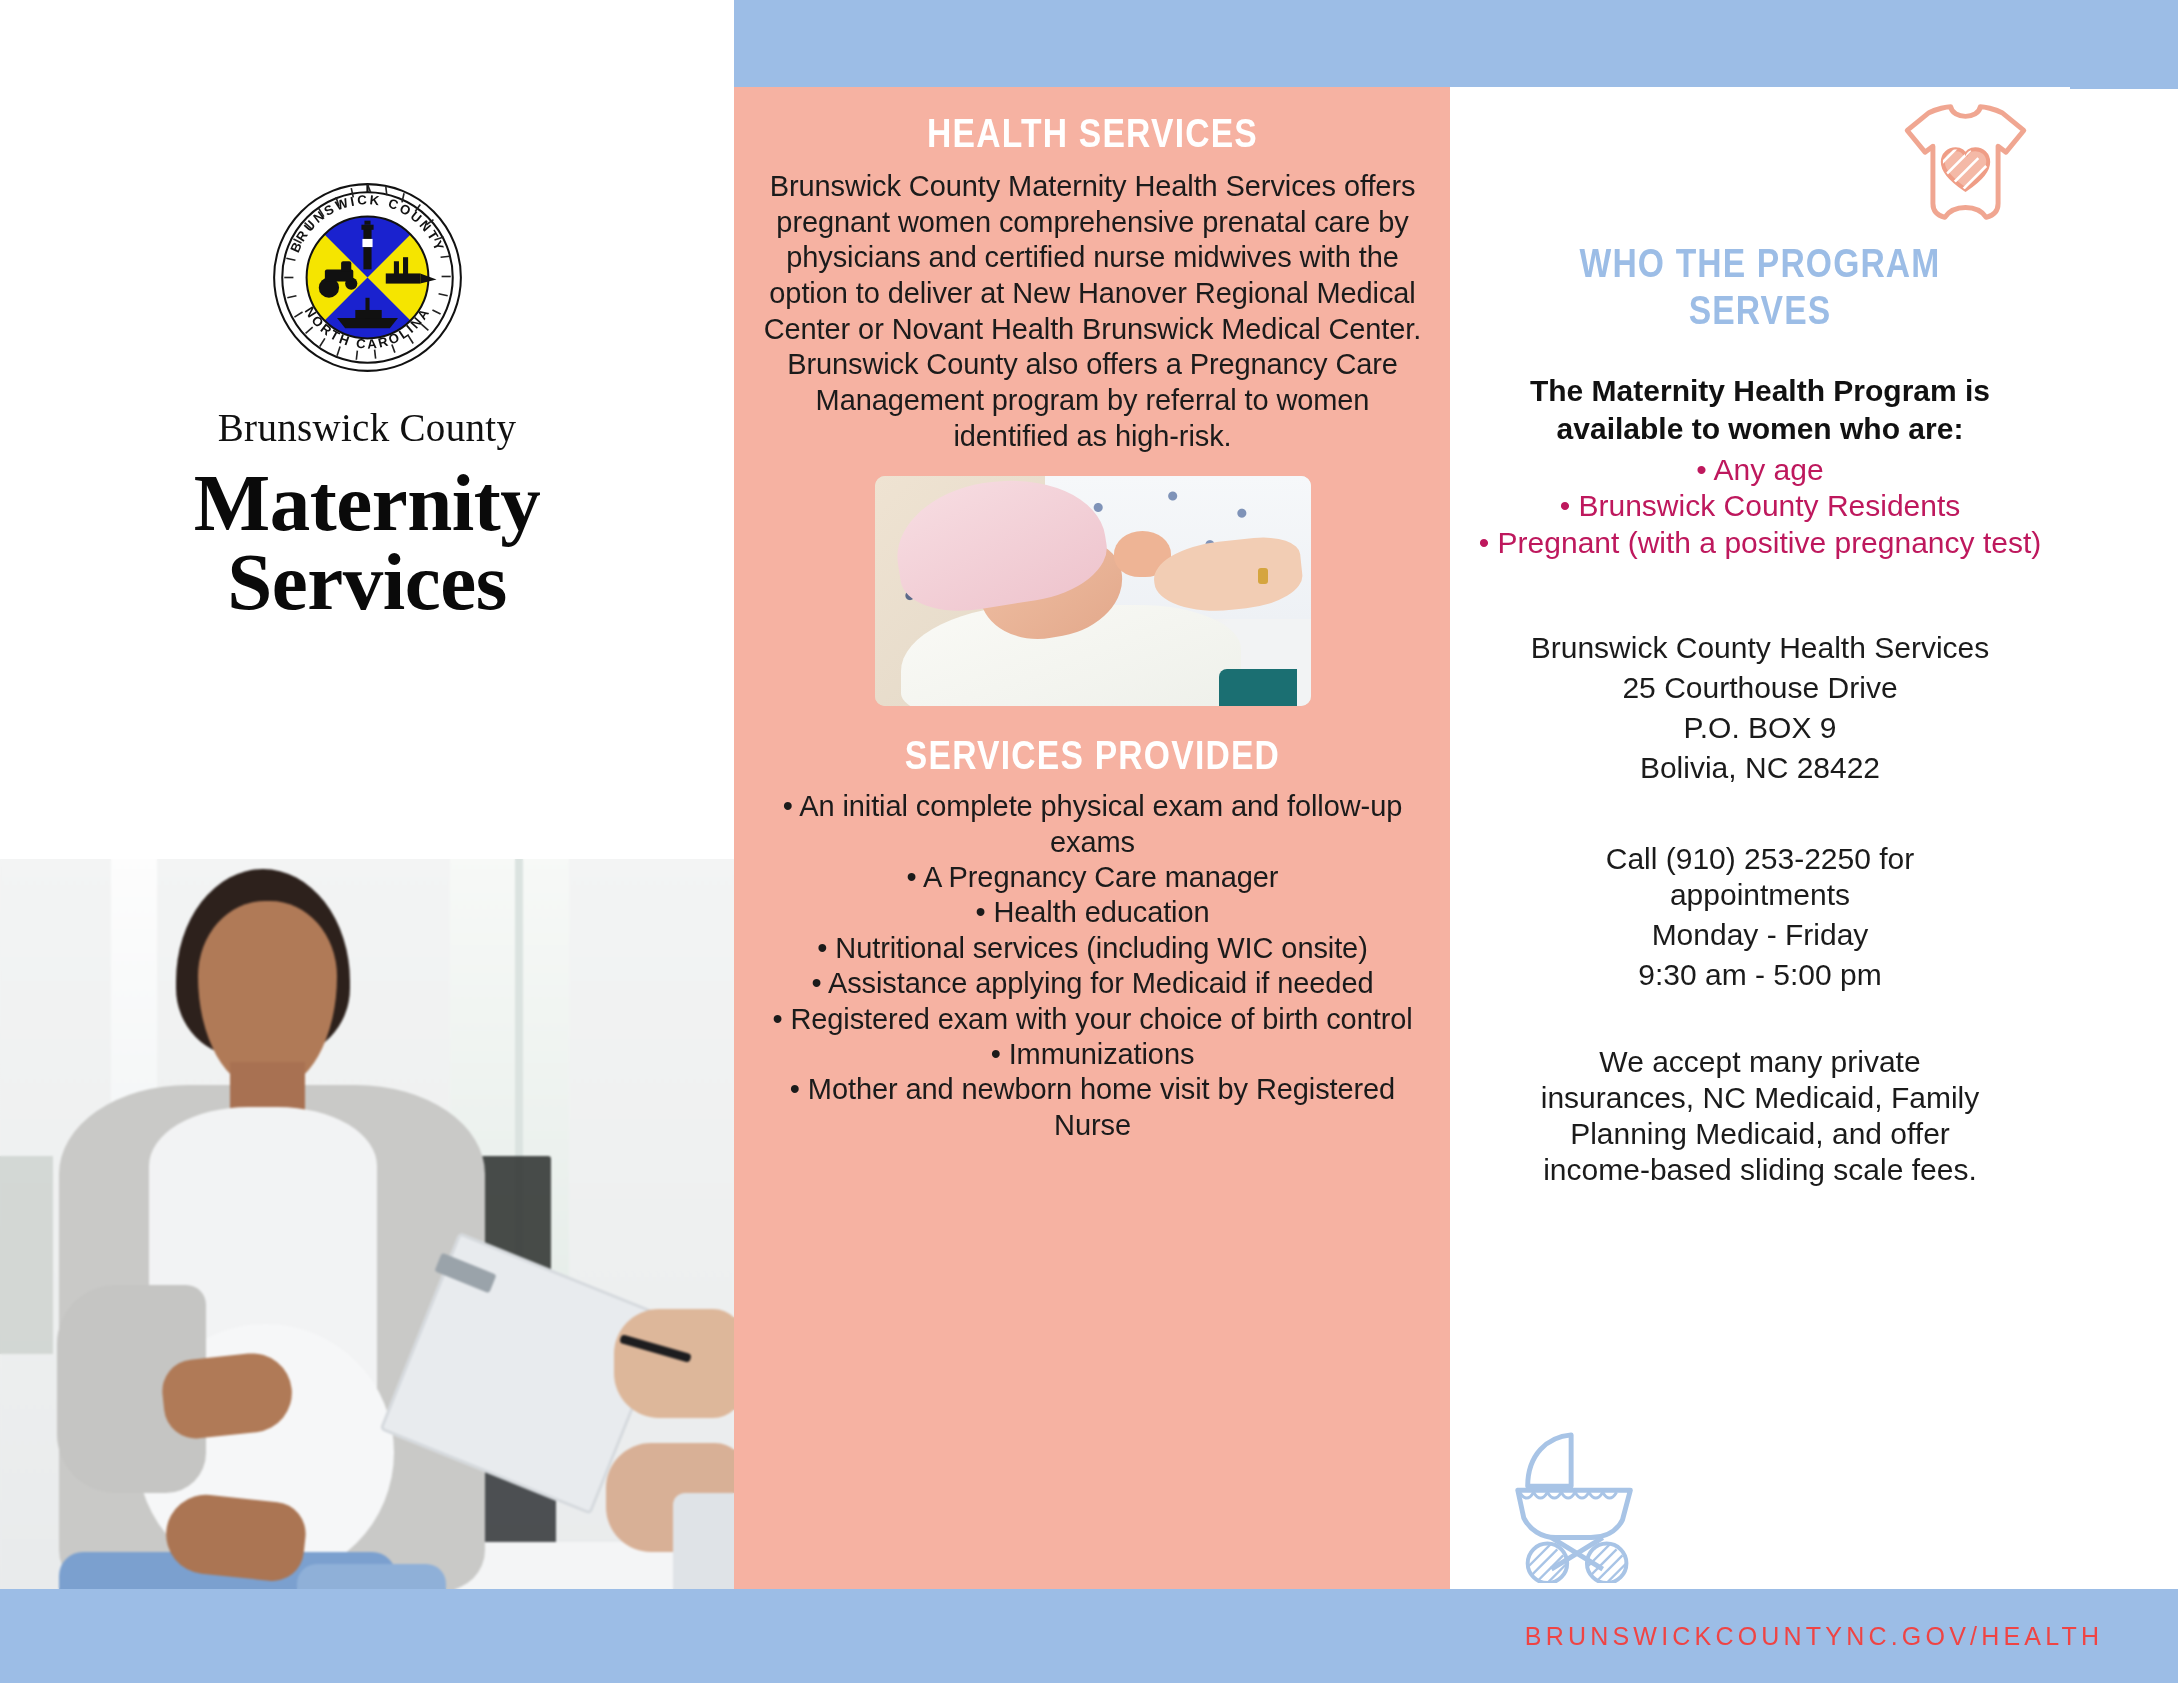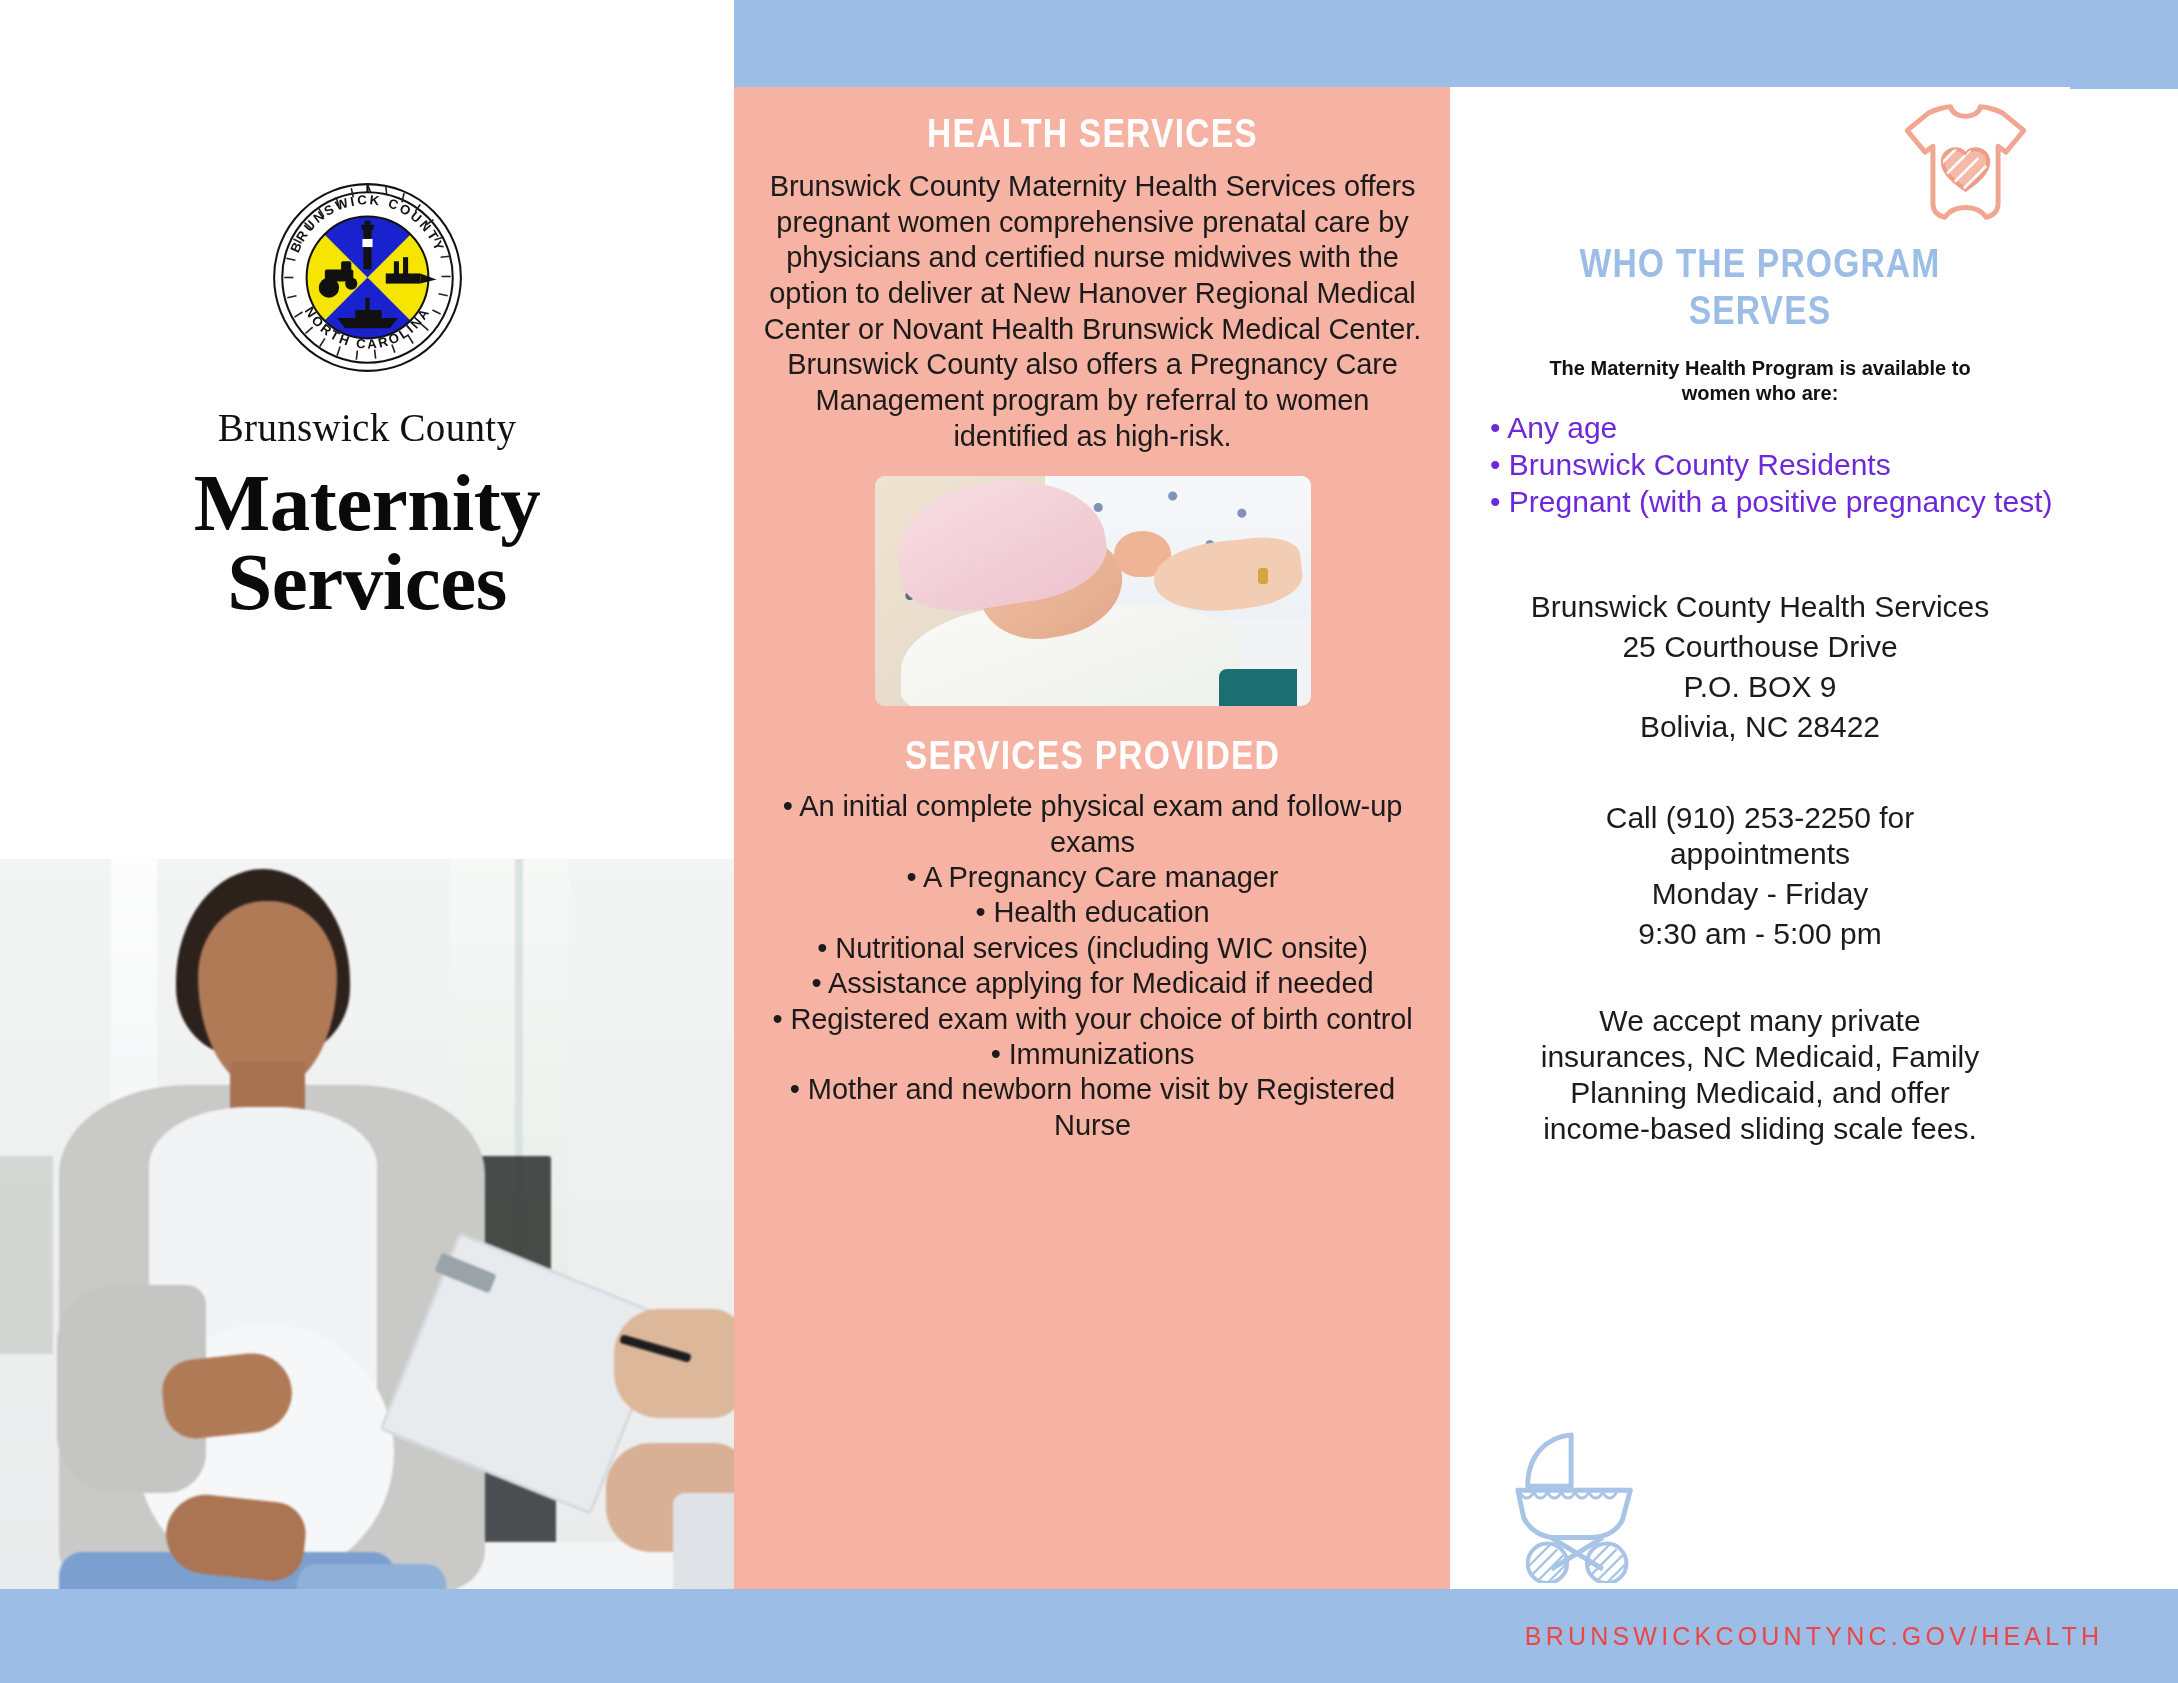--- a/index.html
+++ b/index.html
@@ -321,35 +321,34 @@
     font-family: "Liberation Sans Narrow", "Liberation Sans", sans-serif;
     font-weight: bold;
     font-size: 41px;
     letter-spacing: 1.4px;
     color: #9cbde6;
     text-align: center;
     transform: scaleX(0.82);
     margin-top: 153px;
   }
   .right-strong {
-    font-size: 20px;
+    font-size: 30px;
     font-weight: bold;
     line-height: 1.26;
     color: #111111;
     text-align: center;
-    margin-top: 22px;
+    margin-top: 38px;
     padding: 0 79px;
   }
   .right-bullets { margin-top: 4px; }
   .right-bullet {
     font-size: 30px;
     line-height: 1.22;
-    color: #6d28d9;
-    text-align: left;
-    padding-left: 40px;
+    color: #be185d;
+    text-align: center;
   }
   .right-block {
     font-size: 30px;
     line-height: 1.2;
     color: #1b1b1b;
     text-align: center;
     padding: 0 69px;
   }
   .gap-lg { height: 65px; }
   .gap-md { height: 51px; }

